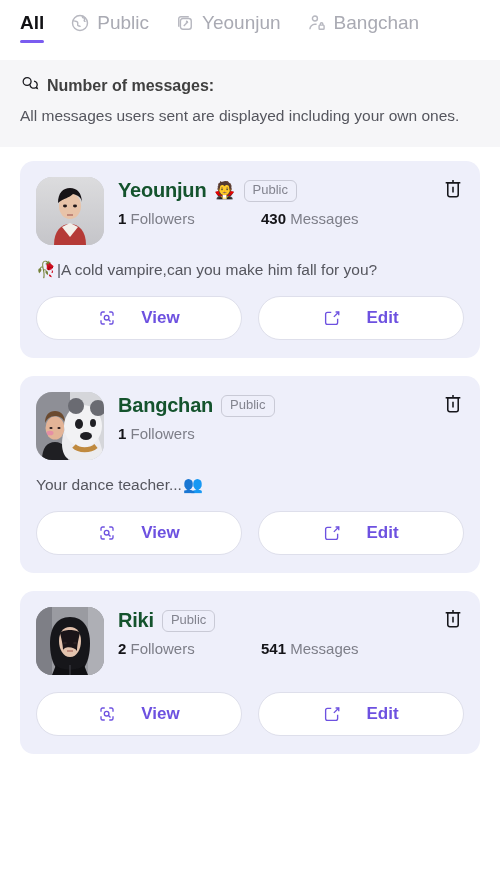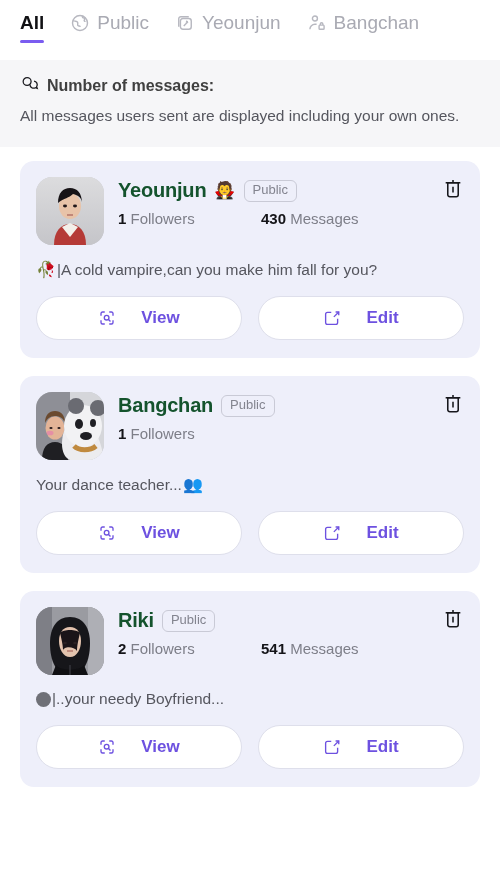--- a/index.html
+++ b/index.html
@@ -414,24 +414,20 @@
             <b>2</b>
             <span>Followers</span>
           </span>
           <span class="stat">
             <b>541</b>
             <span>Messages</span>
           </span>
         </div>
       </div>
     </div>
-    <div class="desc">
-      <span class="circle-emo"></span>
-      <span>|..your needy Boyfriend...</span>
-    </div>
     <div class="actions">
       <div class="btn">
         <span class="bico">
           <svg width="18" height="18" viewBox="0 0 24 24" fill="none" stroke="#6d51e0" stroke-width="1.8">
             <path d="M20 9V6a2 2 0 0 0-2-2h-3M4 15v3a2 2 0 0 0 2 2h3M20 15v3a2 2 0 0 1-2 2h-3M4 9V6a2 2 0 0 1 2-2h3"></path>
             <circle cx="11.5" cy="11.5" r="3.1"></circle>
               <path d="M14 14l2.6 2.6"></path>
           </svg>
         </span>
         <span>View</span>

